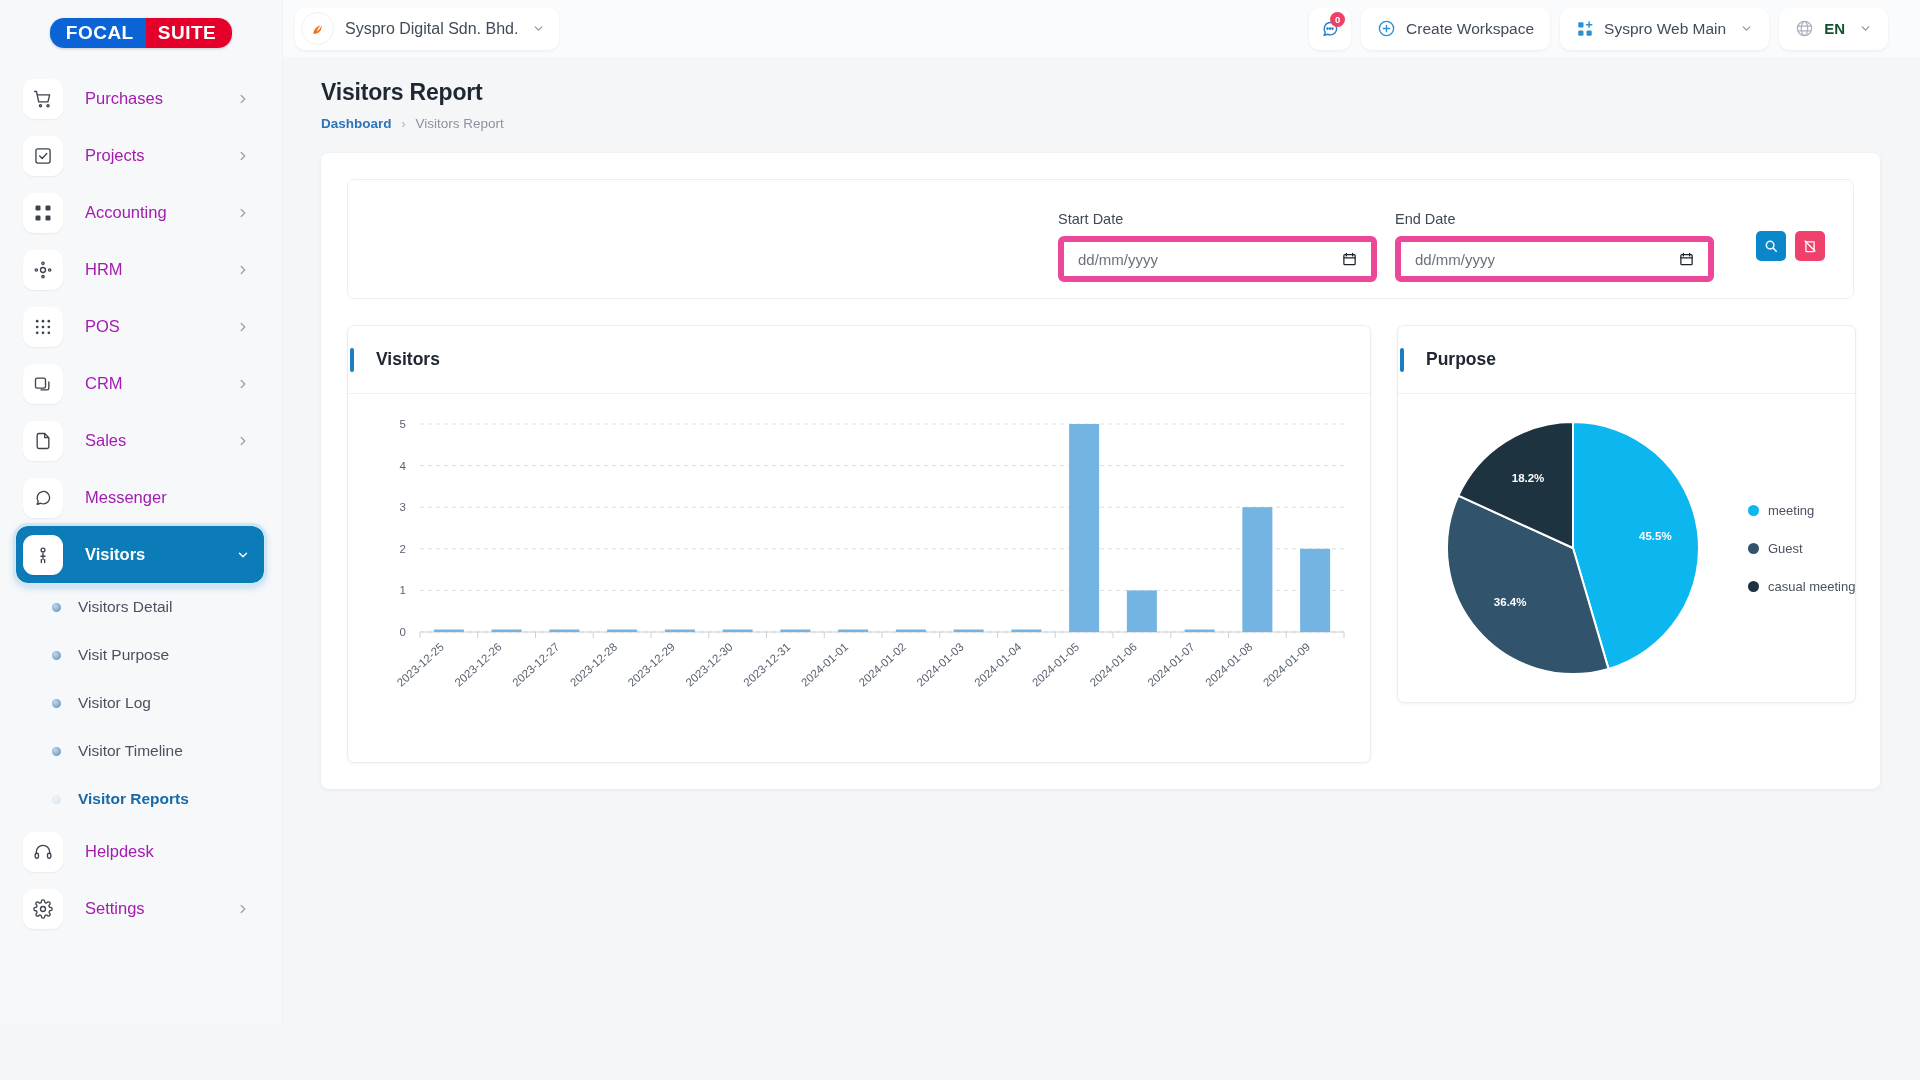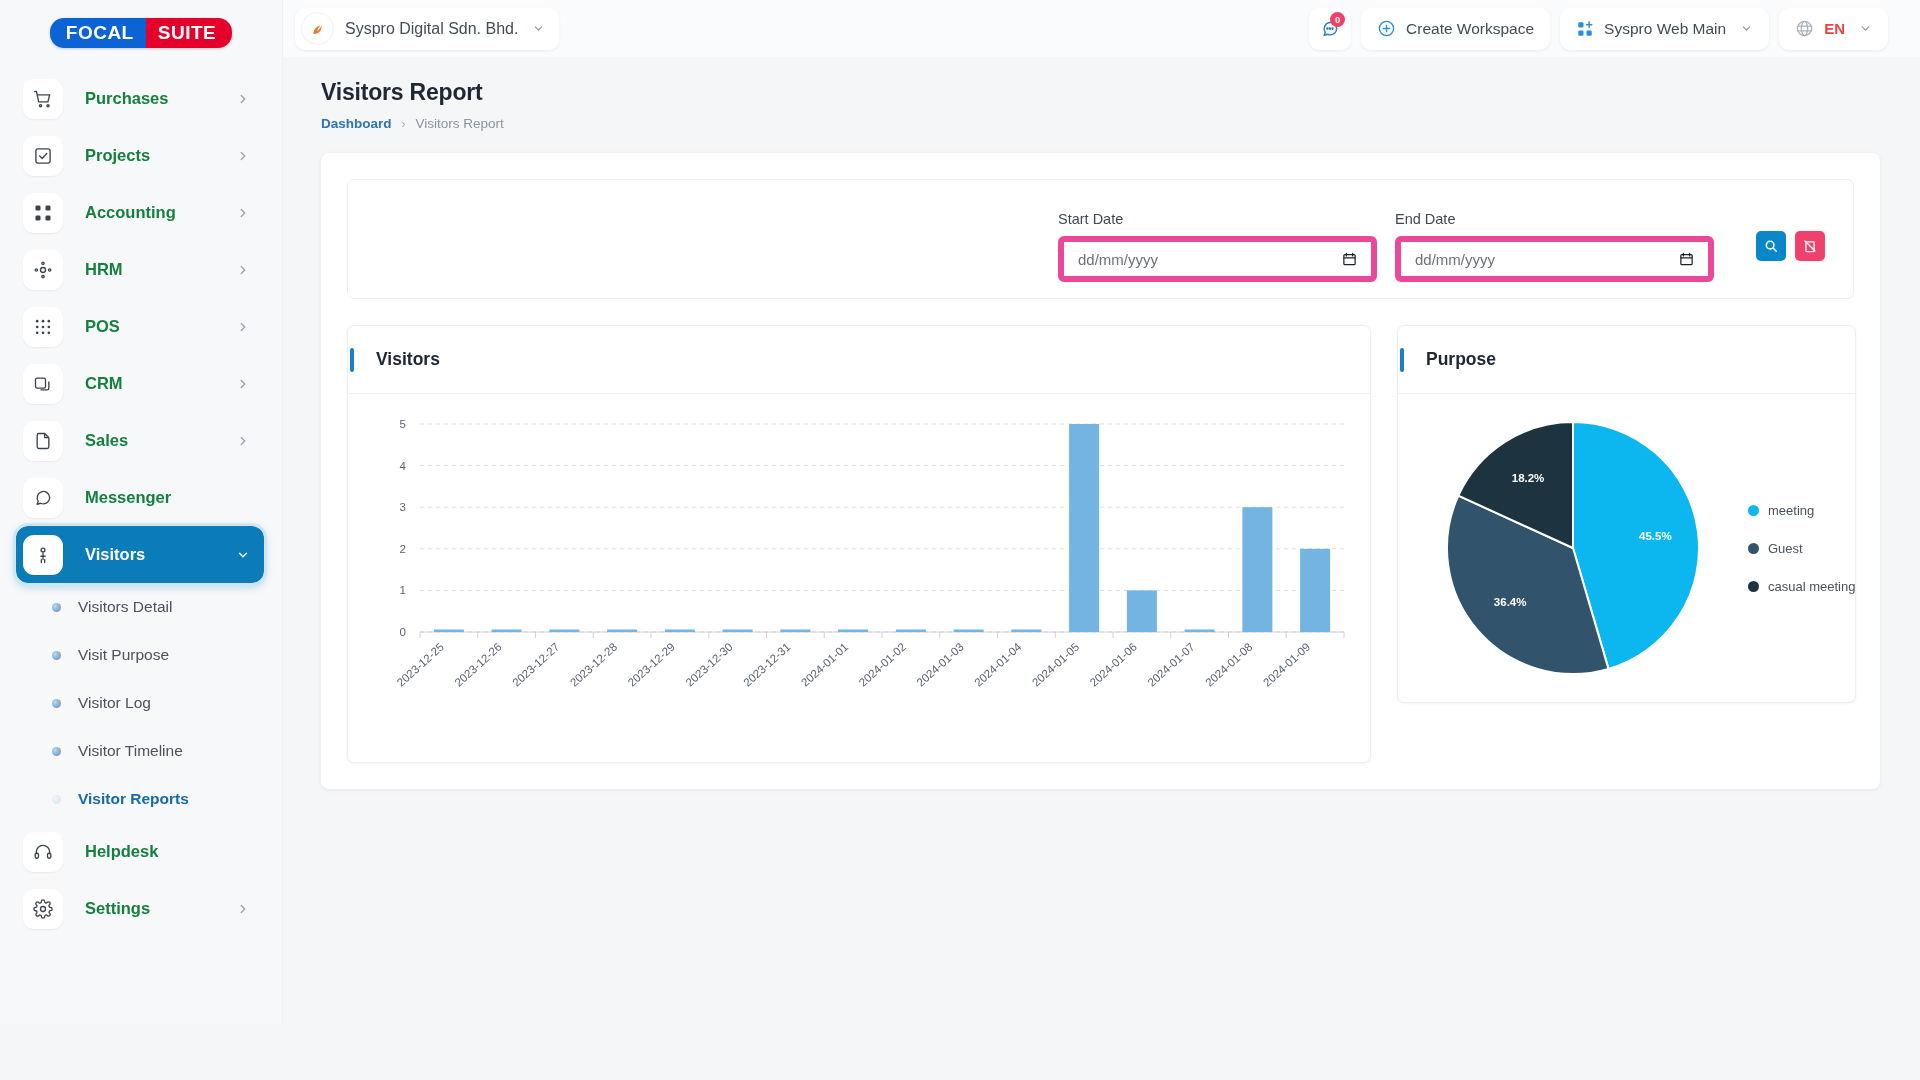--- a/index.html
+++ b/index.html
@@ -32,21 +32,21 @@
     border-radius: 12px; cursor: pointer; position: relative;
   }
   .nav-item .ico {
     width: 40px; height: 40px; border-radius: 11px; background: #fff;
     display: flex; align-items: center; justify-content: center;
     box-shadow: 0 1px 2px rgba(16,24,40,.06);
     flex-shrink: 0;
   }
   .nav-item .ico svg { width: 20px; height: 20px; }
   .nav-item .label {
-    margin-left: 22px; font-size: 16.5px; color: #15803d; font-weight: 700;
+    margin-left: 22px; font-size: 16.5px; color: #a21caf; font-weight: 400;
     flex: 1; white-space: nowrap;
   }
   .nav-item .chev { margin-right: 14px; color: #9aa3b0; display: flex; }
   .nav-item.active {
     background: #0b7cb8; box-shadow: 0 3px 10px rgba(11,124,184,.35);
     outline: 3px solid #cfe6f5;
   }
   .nav-item.active .label { color: #fff; font-weight: 700; }
   .nav-item.active .chev { color: #fff; }
 
@@ -97,21 +97,21 @@
     font-weight: 700; display: flex; align-items: center; justify-content: center;
     padding: 0 4px;
   }
   .pill-btn {
     display: flex; align-items: center; height: 42px; background: #fff;
     border-radius: 10px; padding: 0 16px; gap: 10px;
     box-shadow: 0 1px 3px rgba(16,24,40,.07); cursor: pointer;
     font-size: 15.5px; color: #414b5a; white-space: nowrap;
   }
   .pill-btn .cv { color: #8c95a3; display: flex; margin-left: 4px; }
-  .lang-code { color: #ef4444; font-weight: 600; font-size: 15px; }
+  .lang-code { color: #14532d; font-weight: 600; font-size: 15px; }
 
   .content { flex: 1; padding: 22px 40px 0 38px; overflow: hidden; }
   .page-title { font-size: 23px; font-weight: 700; color: #1f2733; letter-spacing: -.2px; }
   .breadcrumb { margin-top: 10px; display: flex; align-items: center; gap: 10px; font-size: 13.5px; }
   .breadcrumb .crumb-link { color: #2c73b8; font-weight: 700; cursor: pointer; }
   .breadcrumb .crumb-sep { color: #aab2bd; font-size: 12px; }
   .breadcrumb .crumb-cur { color: #8b939f; }
 
   .panel {
     margin-top: 22px; background: #fff; border-radius: 8px;

